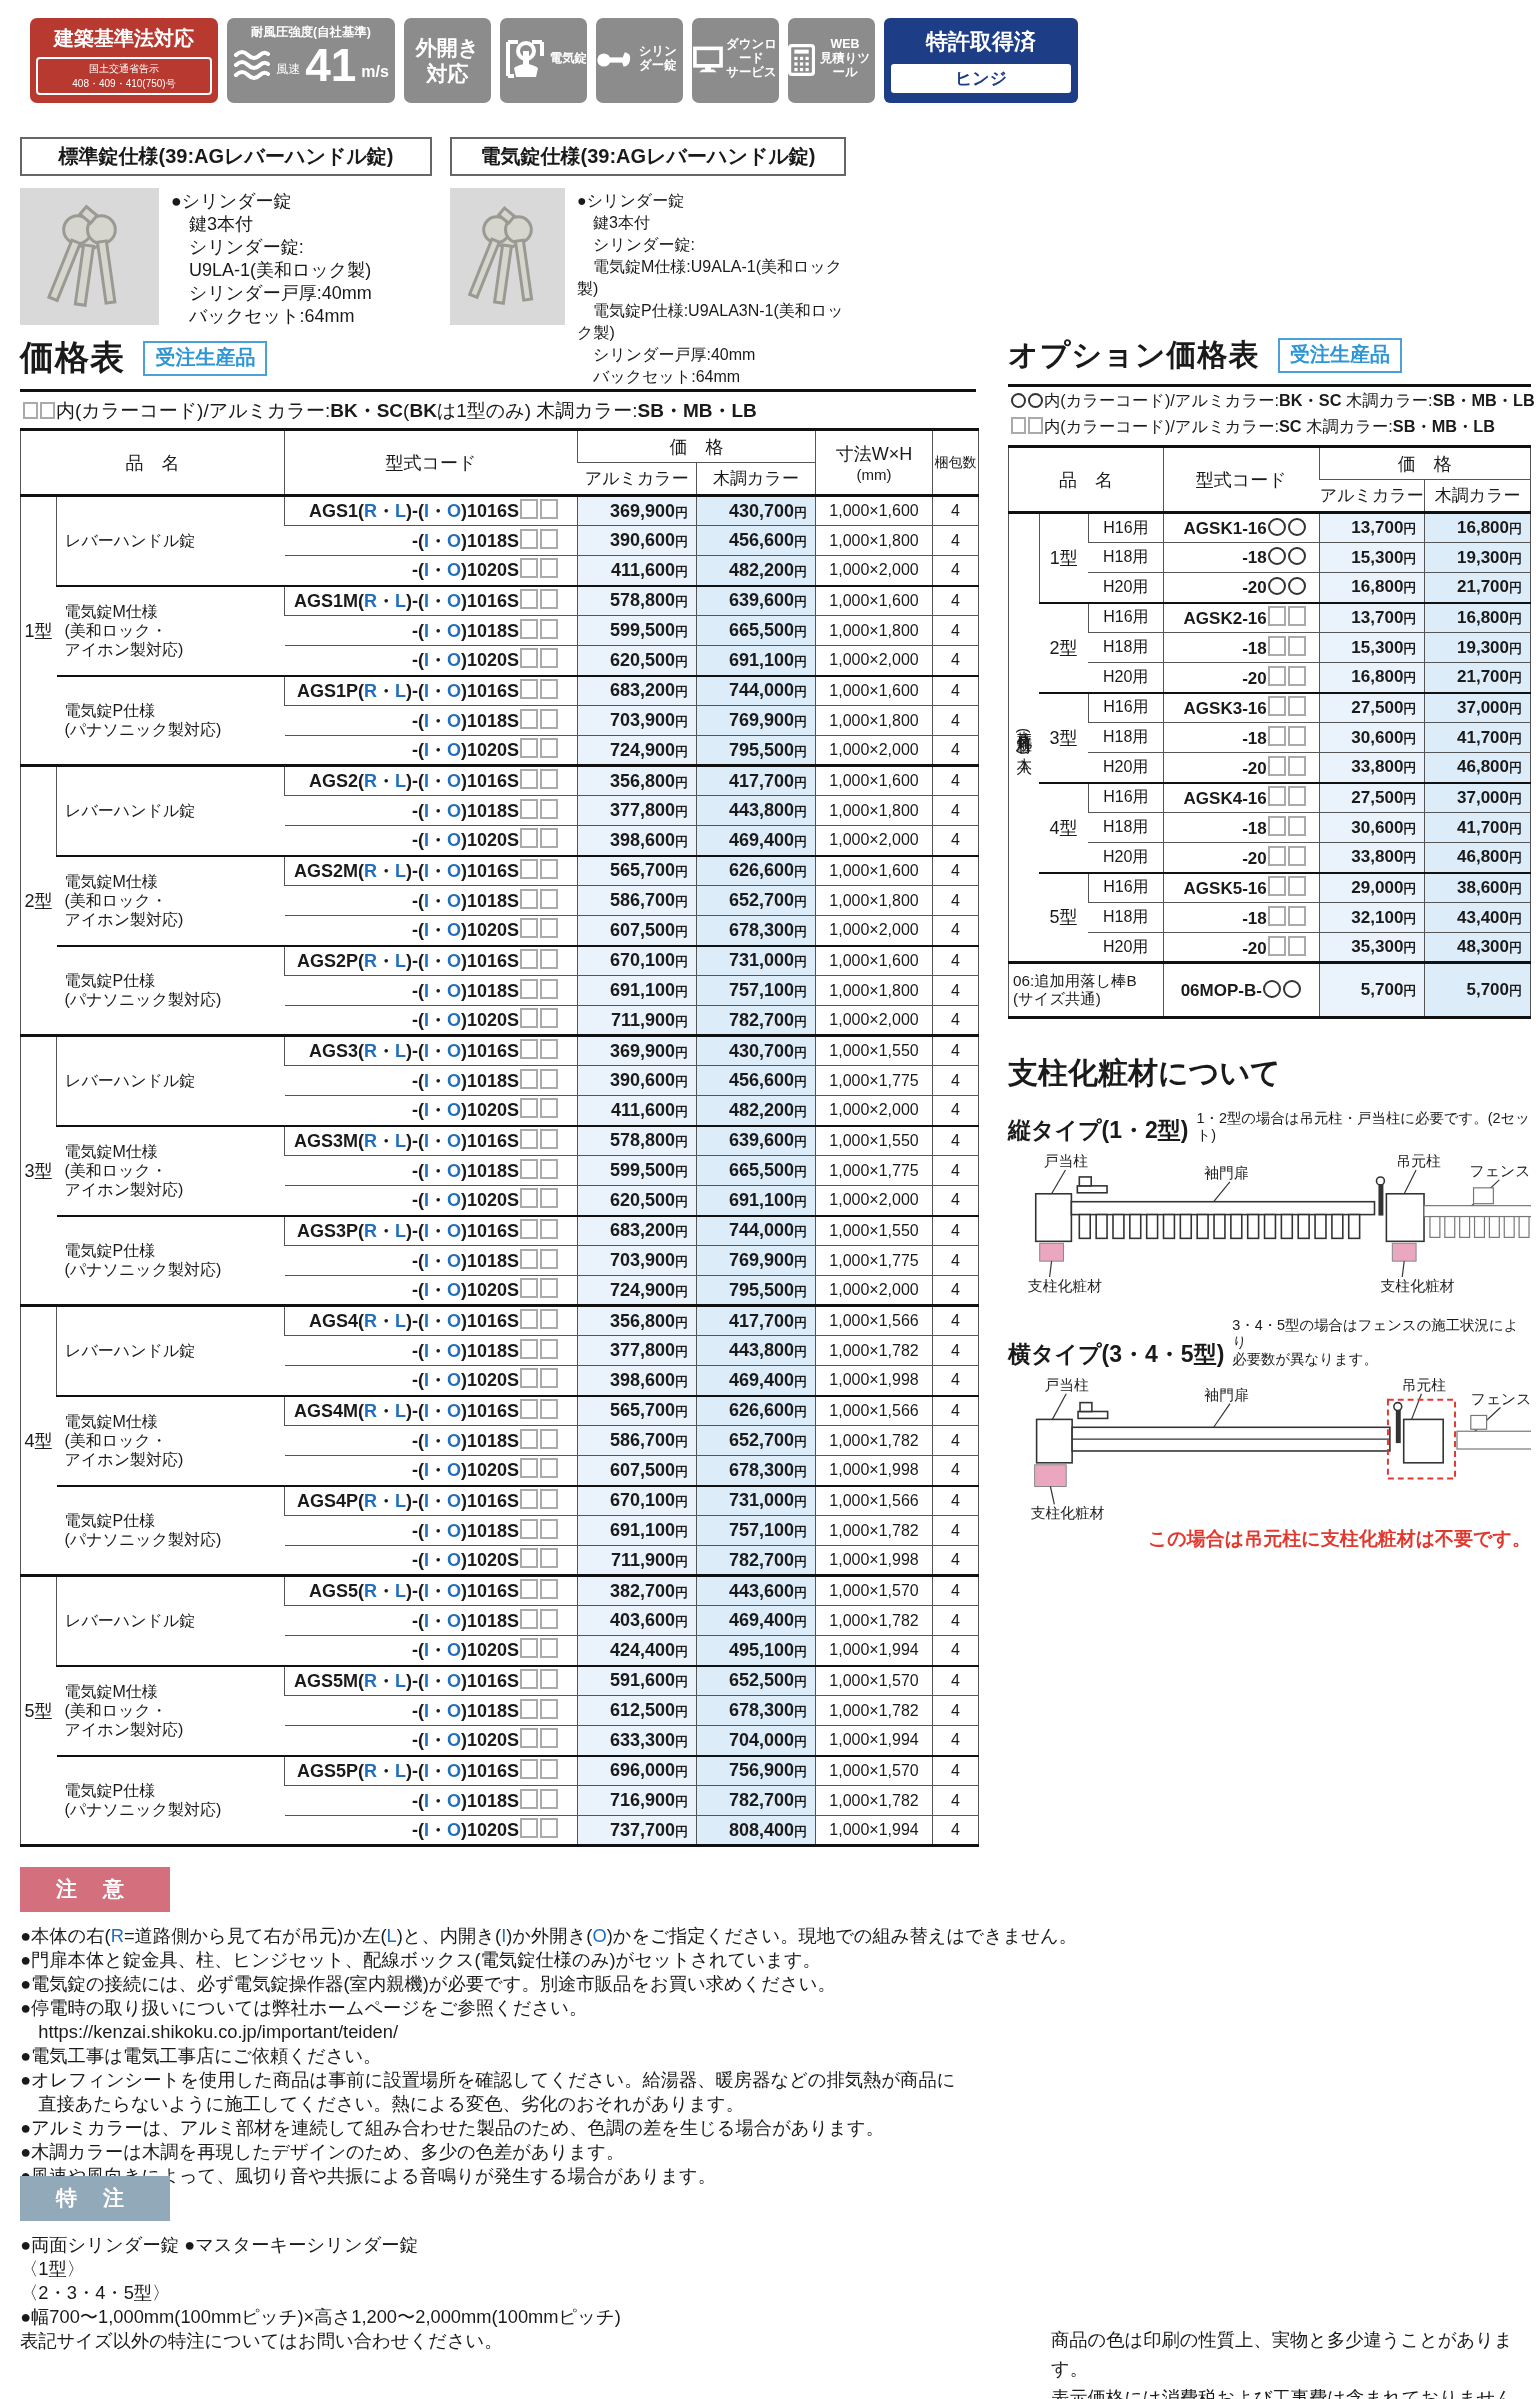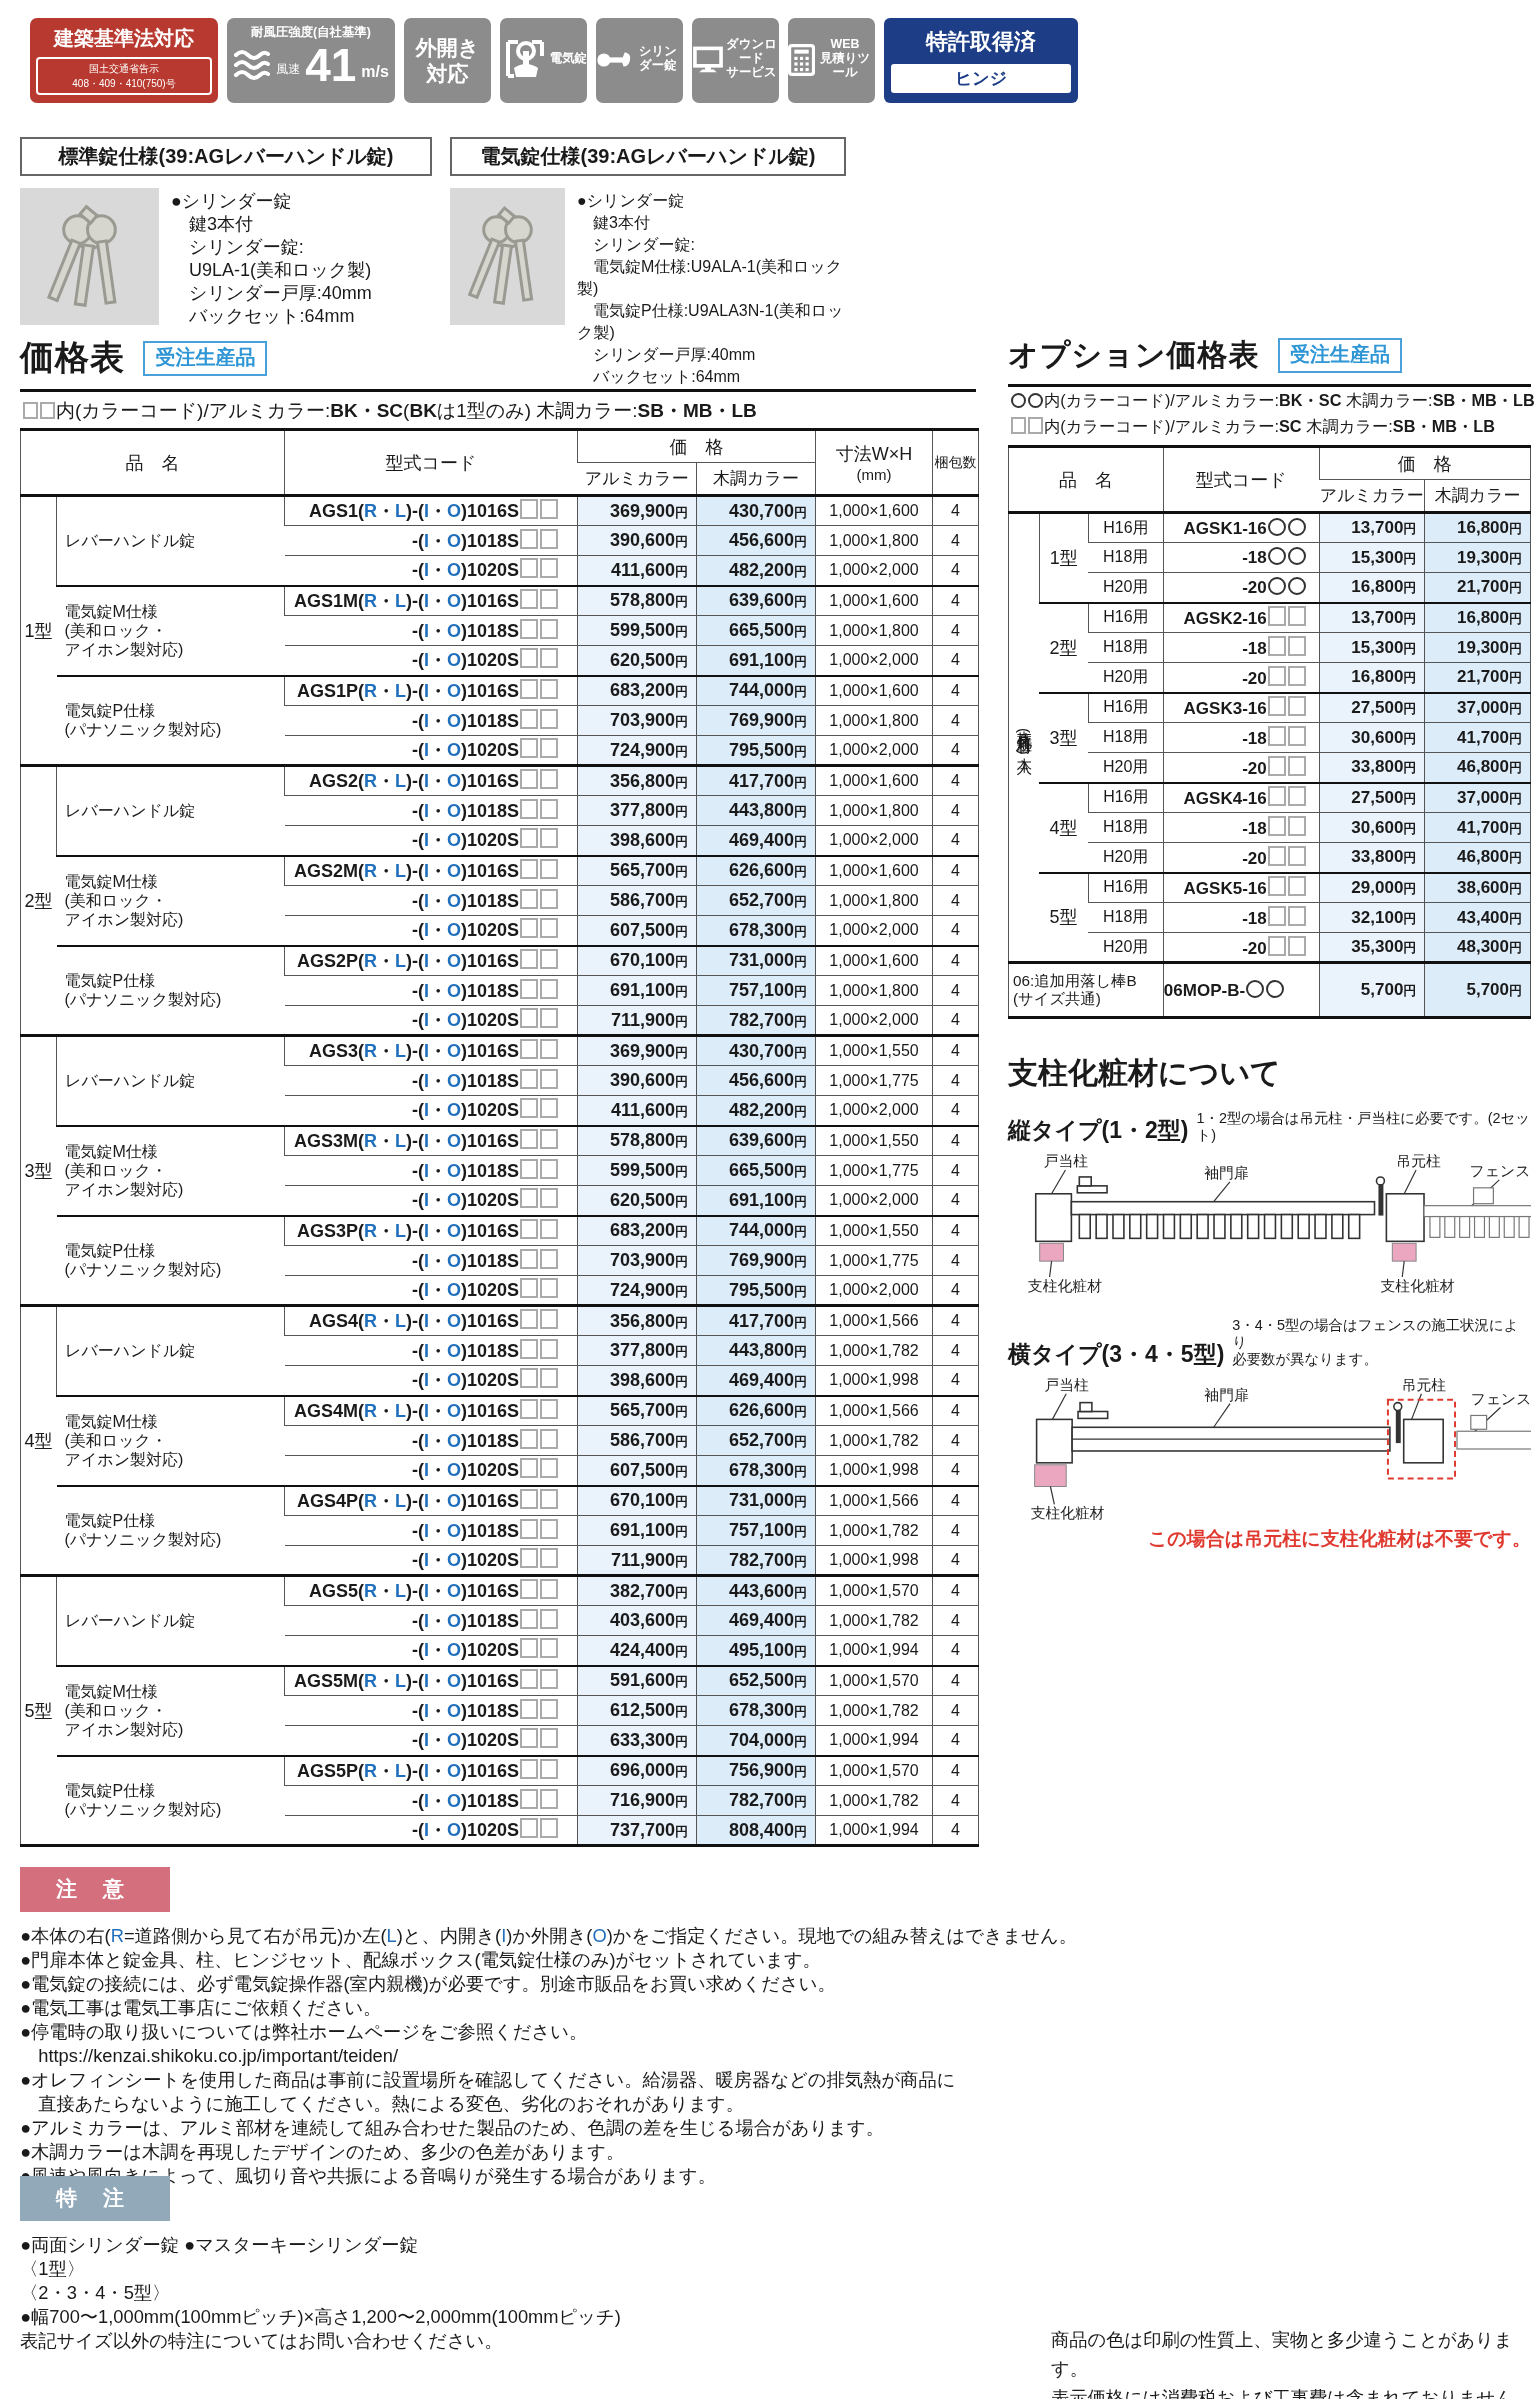--- a/index.html
+++ b/index.html
@@ -72,21 +72,21 @@
   
   .main-col{position:absolute;left:20px;top:335px;width:956px}
   .right-col{position:absolute;left:1008px;top:335px;width:523px}
   .right-col .sec-title{font-size:30px}
   td.vlabel{writing-mode:vertical-rl;text-orientation:mixed;font-size:15.3px;letter-spacing:2px;text-align:center;padding:6px 0}
   #opt-table td.code-cell{font-size:17px;padding-right:12px}
   #opt-table td.price-cell{font-size:17px}
   #opt-table tr.gsep td{border-top:2px solid #111}
   #opt-table tr.xsep td{border-top:3px solid #111}
   td.extra-name{font-size:15.3px;text-align:left;padding-left:4px;line-height:18px;white-space:pre-line}
-  td.code-center{text-align:left;padding-right:0 !important}
+  td.code-center{text-align:center;padding-right:0 !important}
   
   .kesho{margin-top:34px}
   .kesho-title{font-size:30px;font-weight:700}
   .type-head{margin-top:16px;display:flex;align-items:flex-end;gap:8px}
   .type-head .h{font-size:23px;font-weight:700;white-space:nowrap}
   .type-head .n{font-size:14.4px;line-height:17px;white-space:pre-line;padding-bottom:2px}
   .diagram{display:block;margin-top:4px}
   .diagram text{font-size:15px;fill:#222}
   .warning{color:#e0392f;font-size:19px;font-weight:700;text-align:right;margin-top:2px}
   
@@ -857,23 +857,23 @@
       <div class="warning">この場合は吊元柱に支柱化粧材は不要です。</div>
     </div>
   </div>
 
   <div class="notice">
     <span class="sec-badge badge-notice">注 意</span>
     <div class="bullets" id="notice-list">
         <div class="it">●本体の右(<span class="bl">R</span>=道路側から見て右が吊元)か左(<span class="bl">L</span>)と、内開き(<span class="bl">I</span>)か外開き(<span class="bl">O</span>)かをご指定ください。現地での組み替えはできません。</div>
         <div class="it">●門扉本体と錠金具、柱、ヒンジセット、配線ボックス(電気錠仕様のみ)がセットされています。</div>
         <div class="it">●電気錠の接続には、必ず電気錠操作器(室内親機)が必要です。別途市販品をお買い求めください。</div>
-        <div class="it">●電気工事は電気工事店にご依頼ください。</div>
         <div class="it">●停電時の取り扱いについては弊社ホームページをご参照ください。
 　https://kenzai.shikoku.co.jp/important/teiden/</div>
+        <div class="it">●電気工事は電気工事店にご依頼ください。</div>
         <div class="it">●オレフィンシートを使用した商品は事前に設置場所を確認してください。給湯器、暖房器などの排気熱が商品に
 　直接あたらないように施工してください。熱による変色、劣化のおそれがあります。</div>
         <div class="it">●アルミカラーは、アルミ部材を連続して組み合わせた製品のため、色調の差を生じる場合があります。</div>
         <div class="it">●木調カラーは木調を再現したデザインのため、多少の色差があります。</div>
         <div class="it">●風速や風向きによって、風切り音や共振による音鳴りが発生する場合があります。</div>
       </div>
   </div>
 
   <div class="custom-sec">
     <span class="sec-badge badge-custom">特 注</span>

